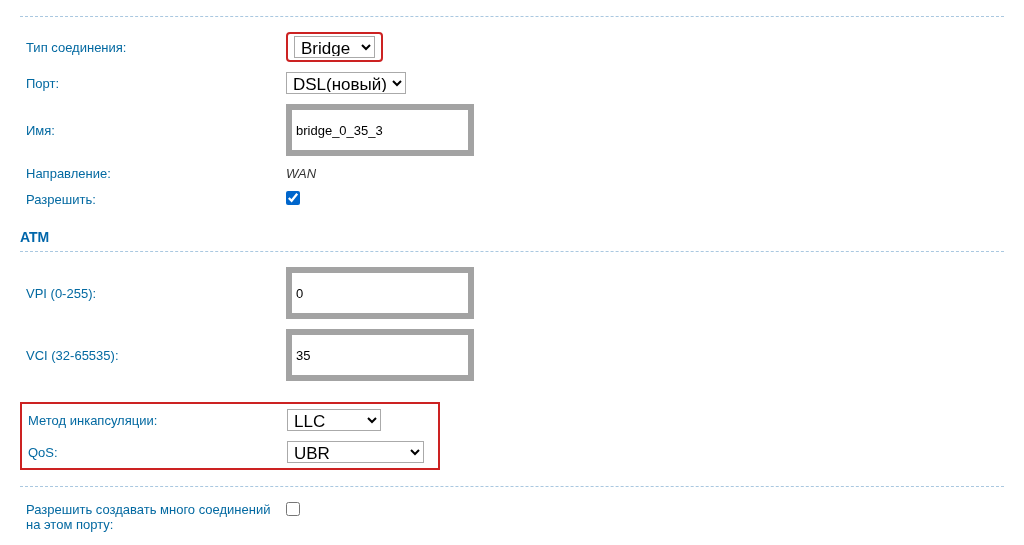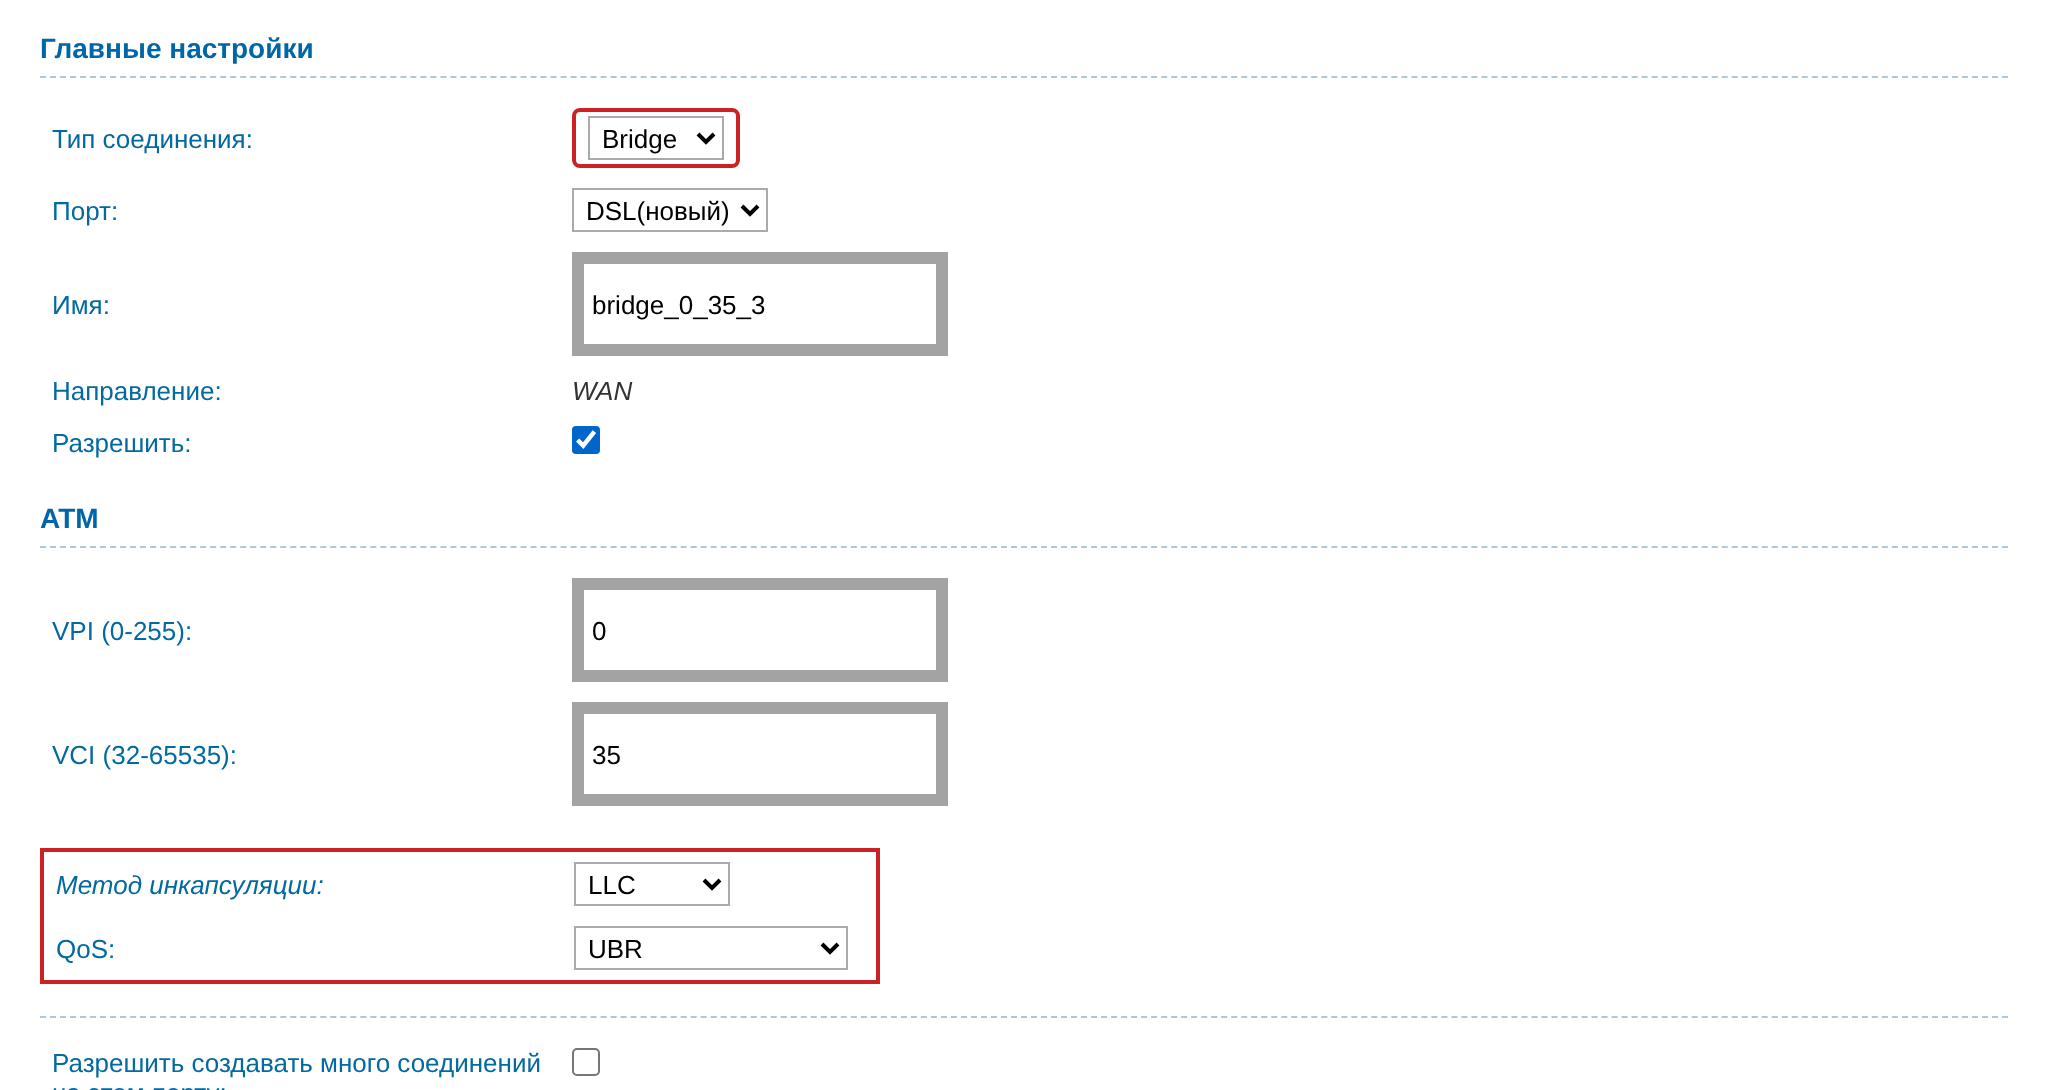--- a/index.html
+++ b/index.html
@@ -48,40 +48,39 @@
       height: 22px;
     }
 
     input[type="checkbox"] {
       width: 14px;
       height: 14px;
       accent-color: #0066cc;
     }
 
     select {
-      font-size: 13px;
+      font-size: 17px;
       border: 1px solid #aaa;
       padding: 1px 2px;
       height: 22px;
       background: #fff;
     }
 
     .direction-value {
       font-style: italic;
     }
 
     .section-block {
       margin-bottom: 4px;
     }
   </style>
 </head>
 <body>
 
 <div class="section-block">
-  <div class="section-title">Главные настройки</div>
   <hr class="section-divider">
 
   <table class="form-table">
     <tbody>
         <tr>
       <td>Тип соединения:</td>
       <td>
         <div style="border:2px solid #cc2222; border-radius:4px; padding:2px 6px; display:inline-block;">
           <select>
             <option>Bridge</option>
@@ -140,21 +139,21 @@
       <td>
         <input type="text" value="35" style="">
       </td>
     </tr>
   </tbody>
     </table>
 
   <table class="form-table" style="border:2px solid #cc2222; border-radius:4px; border-spacing:0; width:auto; min-width:420px;">
     <tbody>
         <tr>
-      <td style="width:260px;font-style:italic;">Метод инкапсуляции:</td>
+      <td style="width:260px;">Метод инкапсуляции:</td>
       <td>
         <select>
           <option>LLC</option>
           <option>VC-MUX</option>
         </select>
       </td>
     </tr>
     <tr>
       <td>QoS:</td>
       <td>

